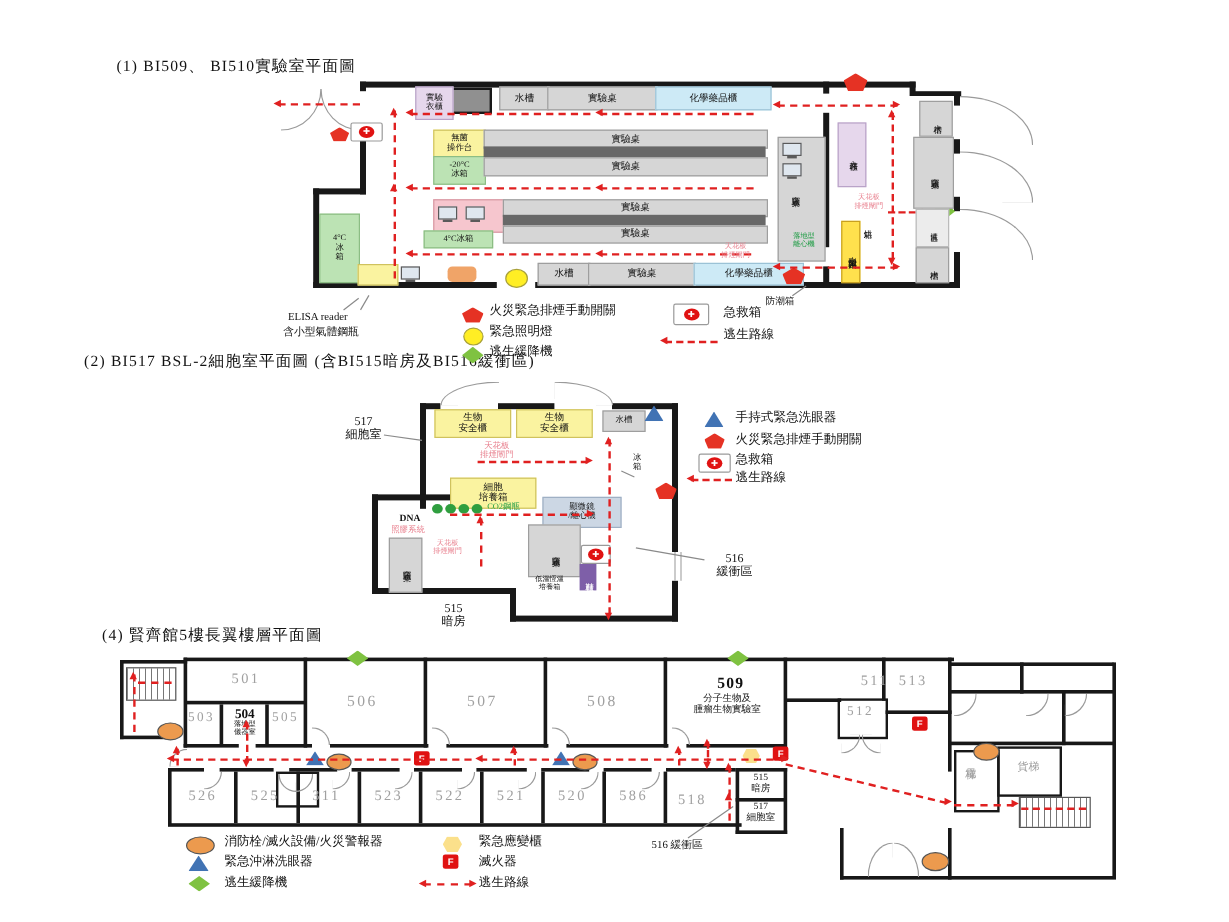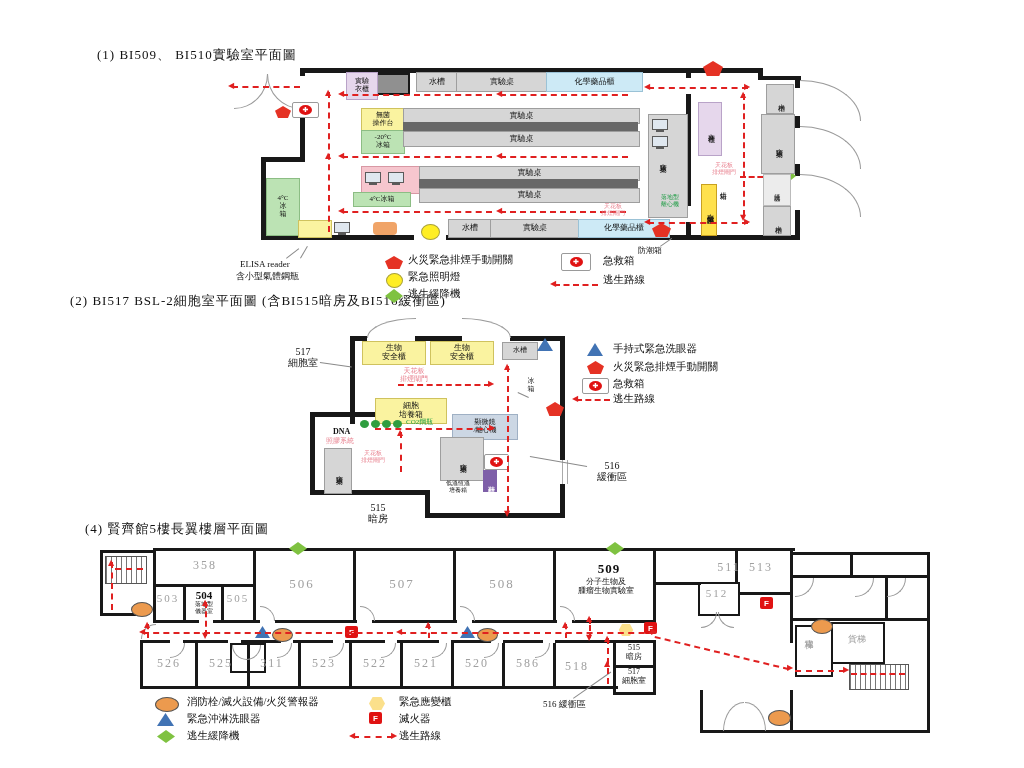--- a/index.html
+++ b/index.html
@@ -369,21 +369,21 @@
     <div class="arc a-tr" style="left:465px;top:66px;width:14px;height:14px"></div>
     <div class="arc a-br" style="left:606px;top:72px;width:15px;height:15px"></div>
     <div class="arc a-bl" style="left:623px;top:72px;width:15px;height:15px"></div>
     <div class="arc a-br" style="left:700px;top:38px;width:18px;height:18px"></div>
     <div class="arc a-br" style="left:760px;top:38px;width:18px;height:18px"></div>
     <div class="arc a-br" style="left:792px;top:38px;width:18px;height:18px"></div>
     <div class="arc a-tl" style="left:628px;top:162px;width:20px;height:28px"></div>
     <div class="arc a-tr" style="left:650px;top:162px;width:20px;height:28px"></div>
     <div class="arc a-tl" style="left:46px;top:84px;width:14px;height:14px"></div>
 
-    <div class="rn f12" style="left:85px;top:18px;width:50px">358</div>
+    <div class="rn f12" style="left:85px;top:18px;width:50px">501</div>
     <div class="rn f11" style="left:58px;top:52px;width:30px">503</div>
     <div class="lbl bold f11 ctr" style="left:92px;top:49px;width:34px">504</div>
     <div class="lbl pre f6 ctr" style="left:90px;top:61px;width:38px">落地型
 儀器室</div>
     <div class="rn f11" style="left:128px;top:52px;width:30px">505</div>
     <div class="rn f13" style="left:183px;top:36px;width:48px">506</div>
     <div class="rn f13" style="left:283px;top:36px;width:48px">507</div>
     <div class="rn f13" style="left:383px;top:36px;width:48px">508</div>
     <div class="lbl bold f13 ctr" style="left:492px;top:22px;width:44px;letter-spacing:1px">509</div>
     <div class="lbl pre f8 ctr" style="left:462px;top:38px;width:98px">分子生物及

